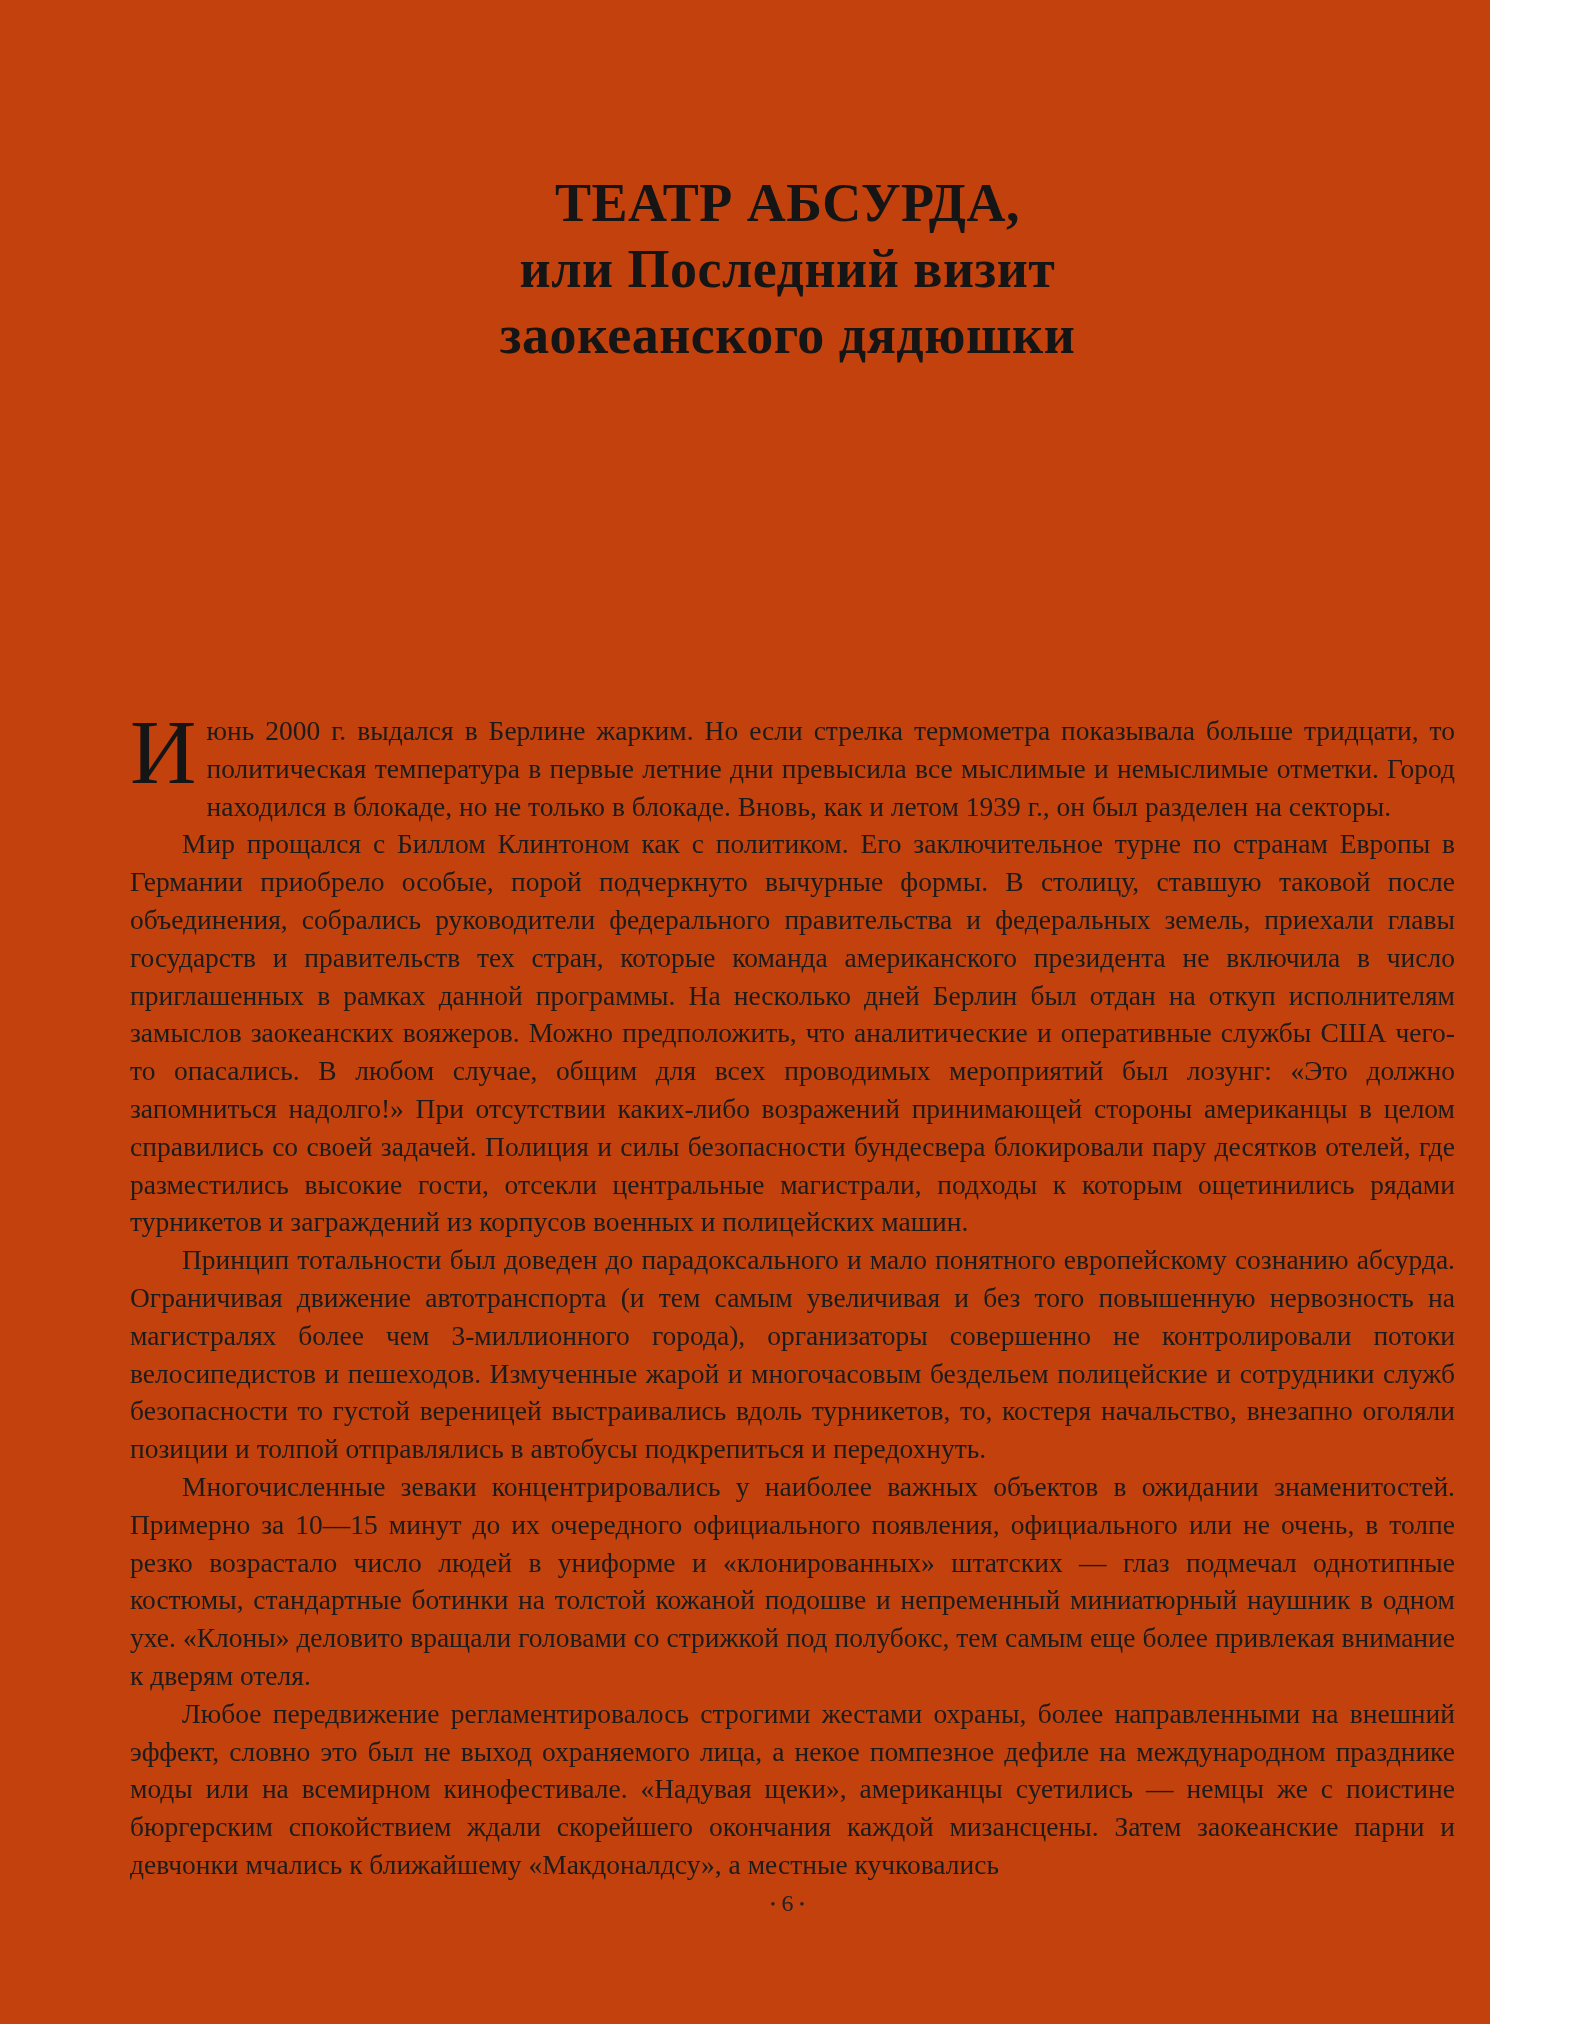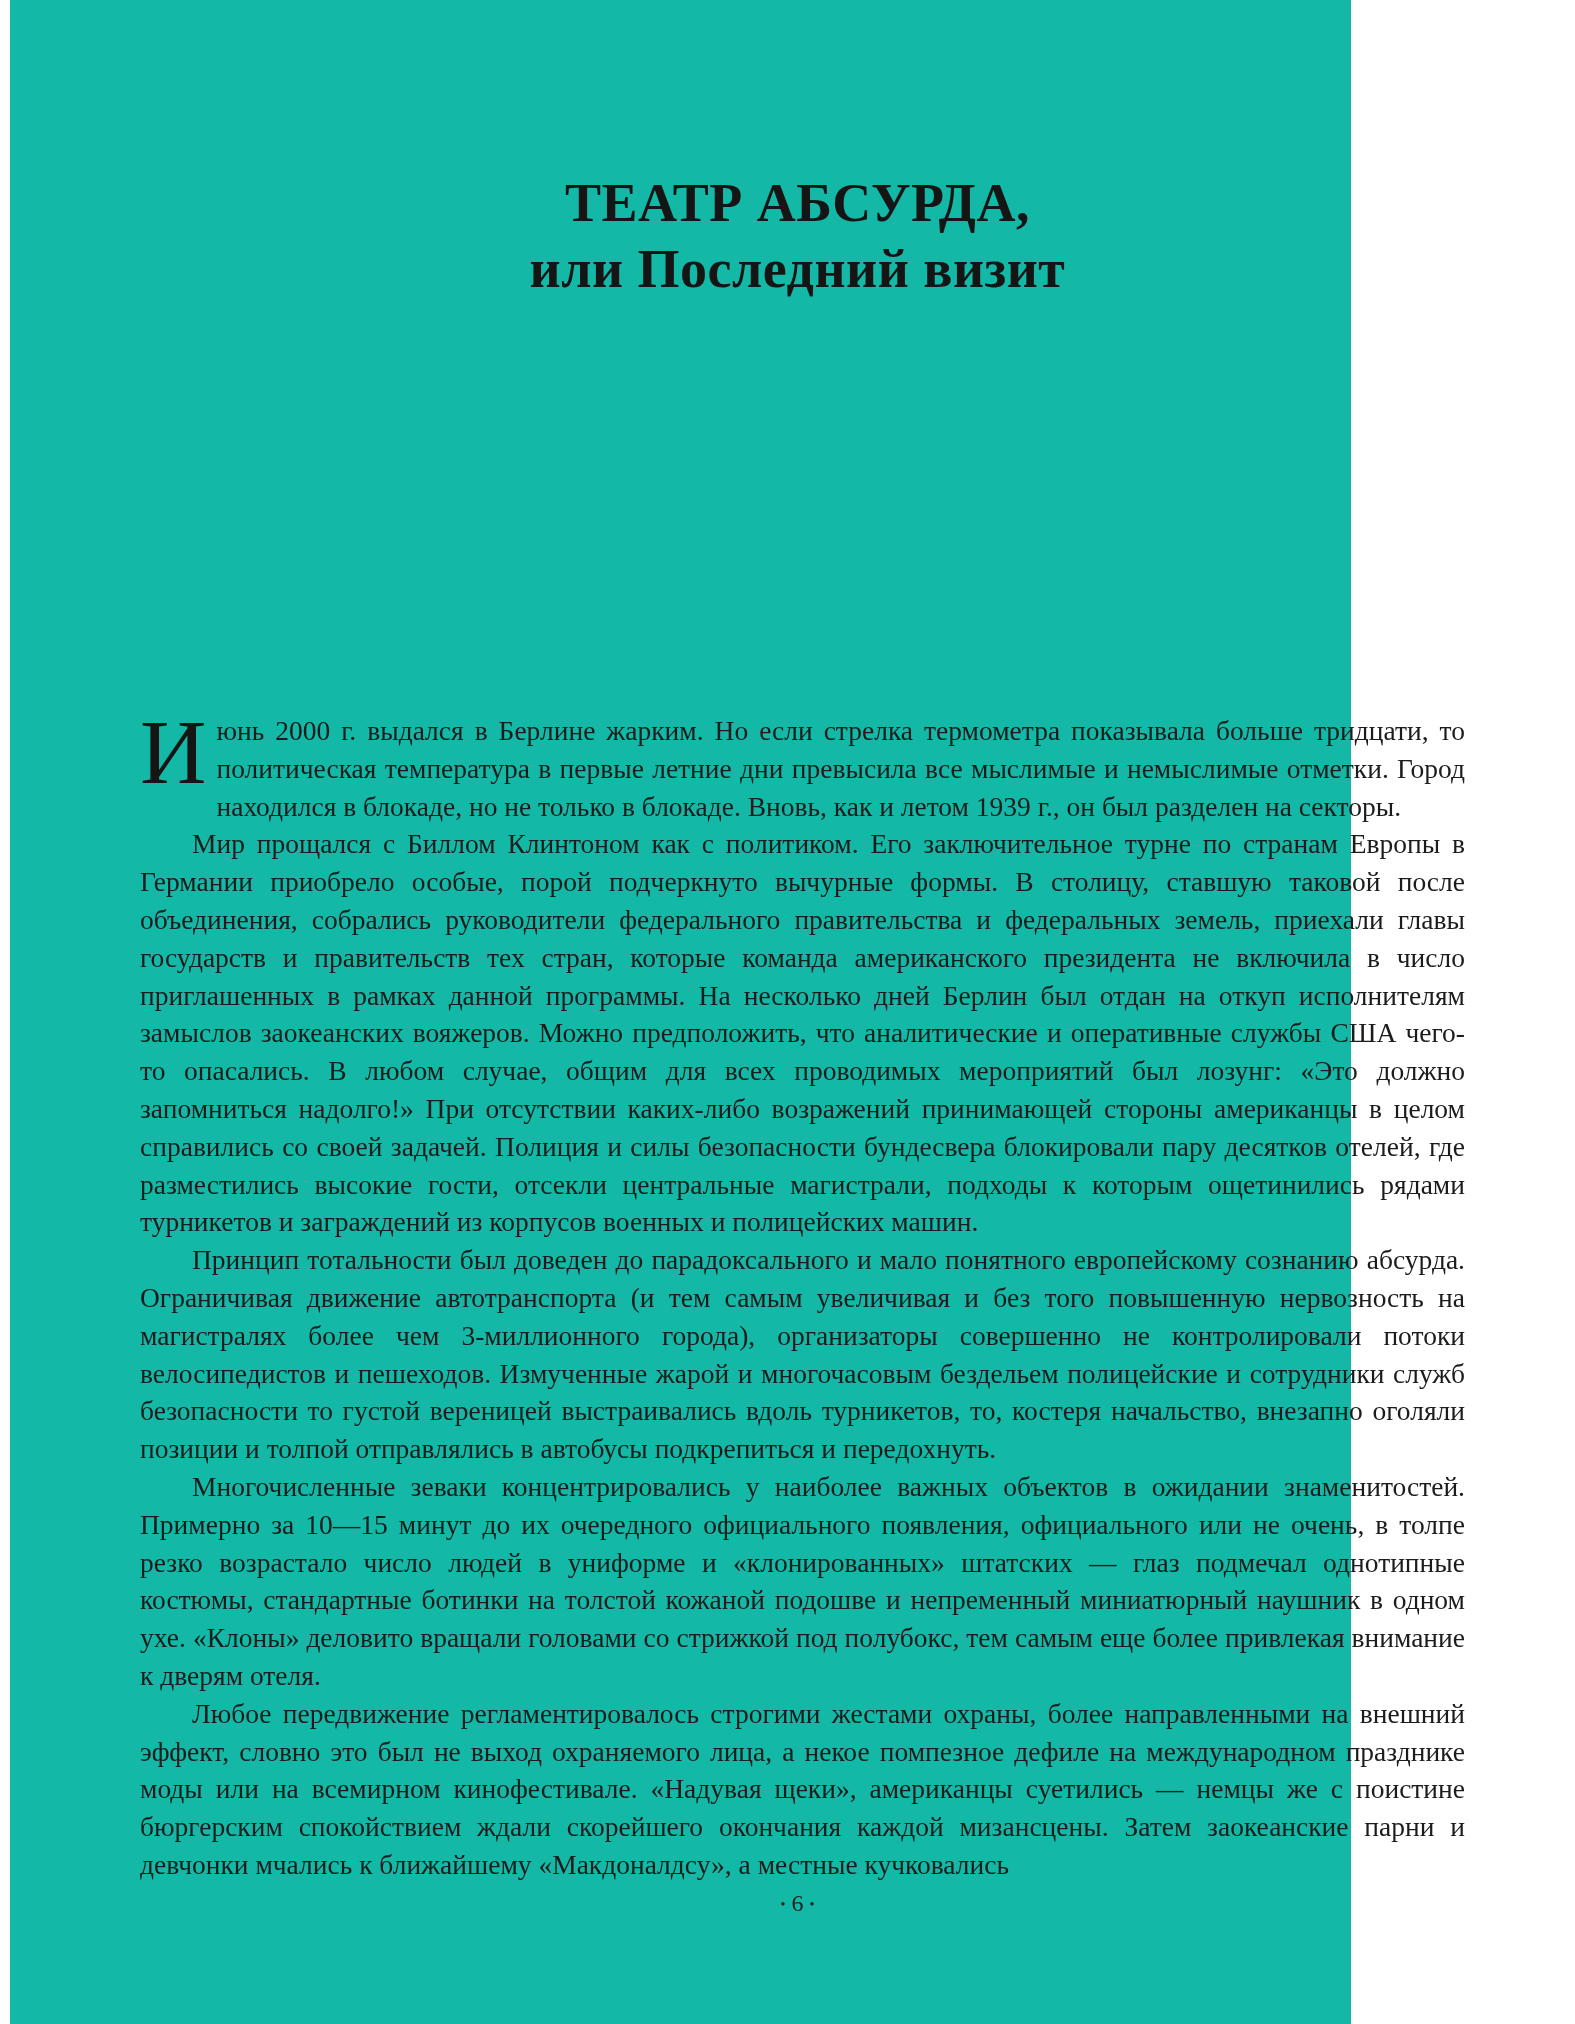--- a/index.html
+++ b/index.html
@@ -11,24 +11,23 @@
     width: 1575px;
     height: 2024px;
     position: relative;
     overflow: hidden;
     color: #1a1a1a;
     font-family: "Liberation Serif", "DejaVu Serif", serif;
   }
   .page {
     position: absolute;
     left: 0; top: 0;
-    width: 1341px;
+    width: 1490px;
     height: 2024px;
-    background: #14b8a6;
-    margin-left: 10px;
+    background: #c2410c;
   }
   .title-block {
     position: absolute;
     top: 170px;
     left: 0;
     width: 1575px;
     text-align: center;
   }
   .title-line {
     display: block;
@@ -83,20 +82,21 @@
   }
 </style>
 </head>
 <body>
 
 <div class="page">
 
   <div class="title-block">
     <span class="title-line">ТЕАТР АБСУРДА,</span>
     <span class="title-line">или Последний визит</span>
+    <span class="title-line">заокеанского дядюшки</span>
   </div>
 
   <div class="body-text">
     <p class="para first">
       <span class="drop-cap">И</span><span>юнь 2000 г. выдался в Берлине жарким. Но если стрелка термометра показывала больше тридцати, то политическая температура в первые летние дни превысила все мыслимые и немыслимые отметки. Город находился в блокаде, но не только в блокаде. Вновь, как и летом 1939 г., он был разделен на секторы.</span>
     </p>
     <p class="para">Мир прощался с Биллом Клинтоном как с политиком. Его заключительное турне по странам Европы в Германии приобрело особые, порой подчеркнуто вычурные формы. В столицу, ставшую таковой после объединения, собрались руководители федерального правительства и федеральных земель, приехали главы государств и правительств тех стран, которые команда американского президента не включила в число приглашенных в рамках данной программы. На несколько дней Берлин был отдан на откуп исполнителям замыслов заокеанских вояжеров. Можно предположить, что аналитические и оперативные службы США чего-то опасались. В любом случае, общим для всех проводимых мероприятий был лозунг: «Это должно запомниться надолго!» При отсутствии каких-либо возражений принимающей стороны американцы в целом справились со своей задачей. Полиция и силы безопасности бундесвера блокировали пару десятков отелей, где разместились высокие гости, отсекли центральные магистрали, подходы к которым ощетинились рядами турникетов и заграждений из корпусов военных и полицейских машин.</p>
     <p class="para">Принцип тотальности был доведен до парадоксального и мало понятного европейскому сознанию  абсурда. Ограничивая движение автотранспорта (и тем самым увеличивая и без того повышенную нервозность на магистралях более чем 3-миллионного города), организаторы совершенно не контролировали потоки велосипедистов и пешеходов. Измученные жарой и многочасовым бездельем полицейские и сотрудники служб безопасности то густой вереницей выстраивались вдоль турникетов, то, костеря начальство, внезапно оголяли позиции и толпой отправлялись в автобусы подкрепиться и передохнуть.</p>
     <p class="para">Многочисленные зеваки концентрировались у наиболее важных объектов в ожидании знаменитостей. Примерно за 10—15 минут до их очередного официального появления, официального или не очень, в толпе резко возрастало число людей в униформе и «клонированных» штатских — глаз подмечал однотипные костюмы, стандартные ботинки на толстой кожаной подошве и непременный миниатюрный наушник в одном ухе. «Клоны» деловито вращали головами со стрижкой под полубокс, тем самым еще более привлекая внимание к дверям отеля.</p>
     <p class="para">Любое передвижение регламентировалось строгими жестами охраны, более направленными на внешний эффект, словно это был не выход охраняемого лица, а некое помпезное дефиле на международном празднике моды или на всемирном кинофестивале. «Надувая щеки», американцы суетились — немцы же с поистине бюргерским спокойствием ждали скорейшего окончания каждой мизансцены. Затем заокеанские парни и девчонки мчались к ближайшему «Макдоналдсу», а местные кучковались</p>

